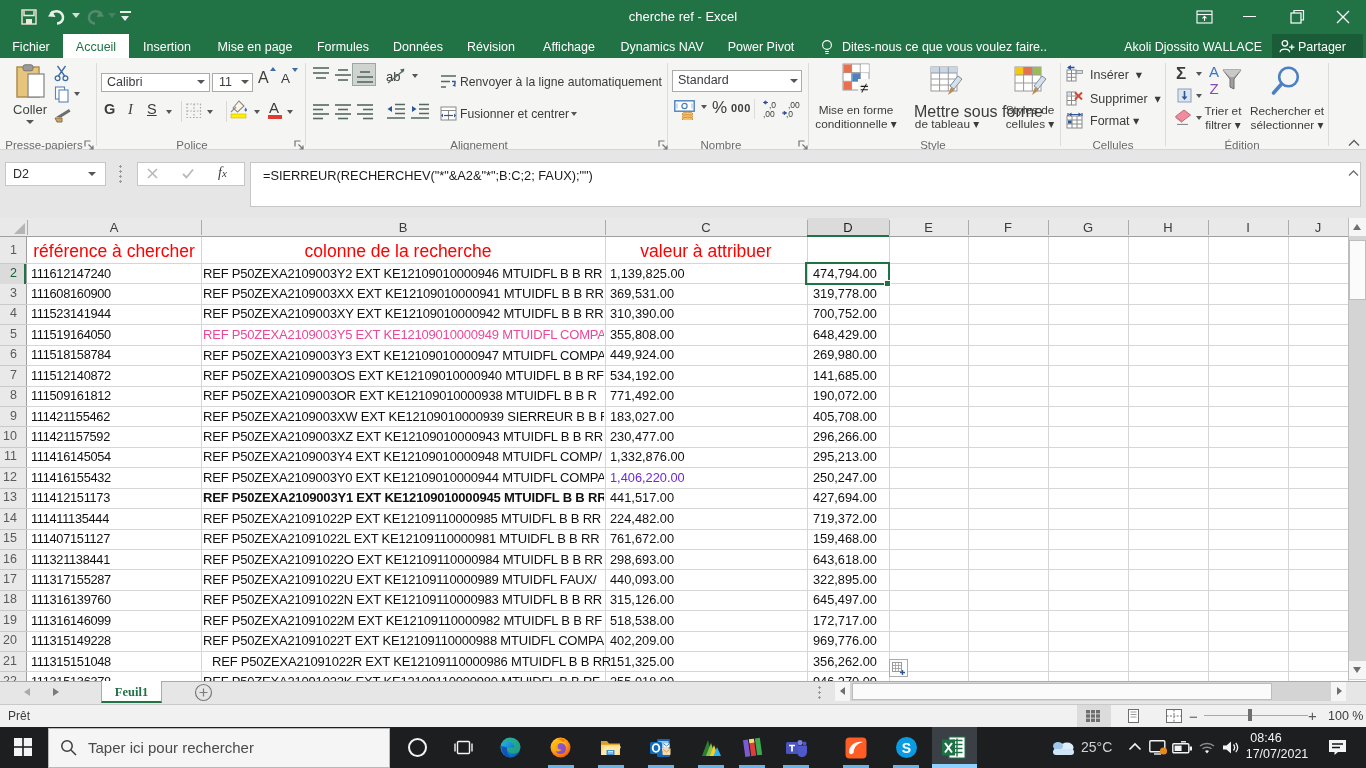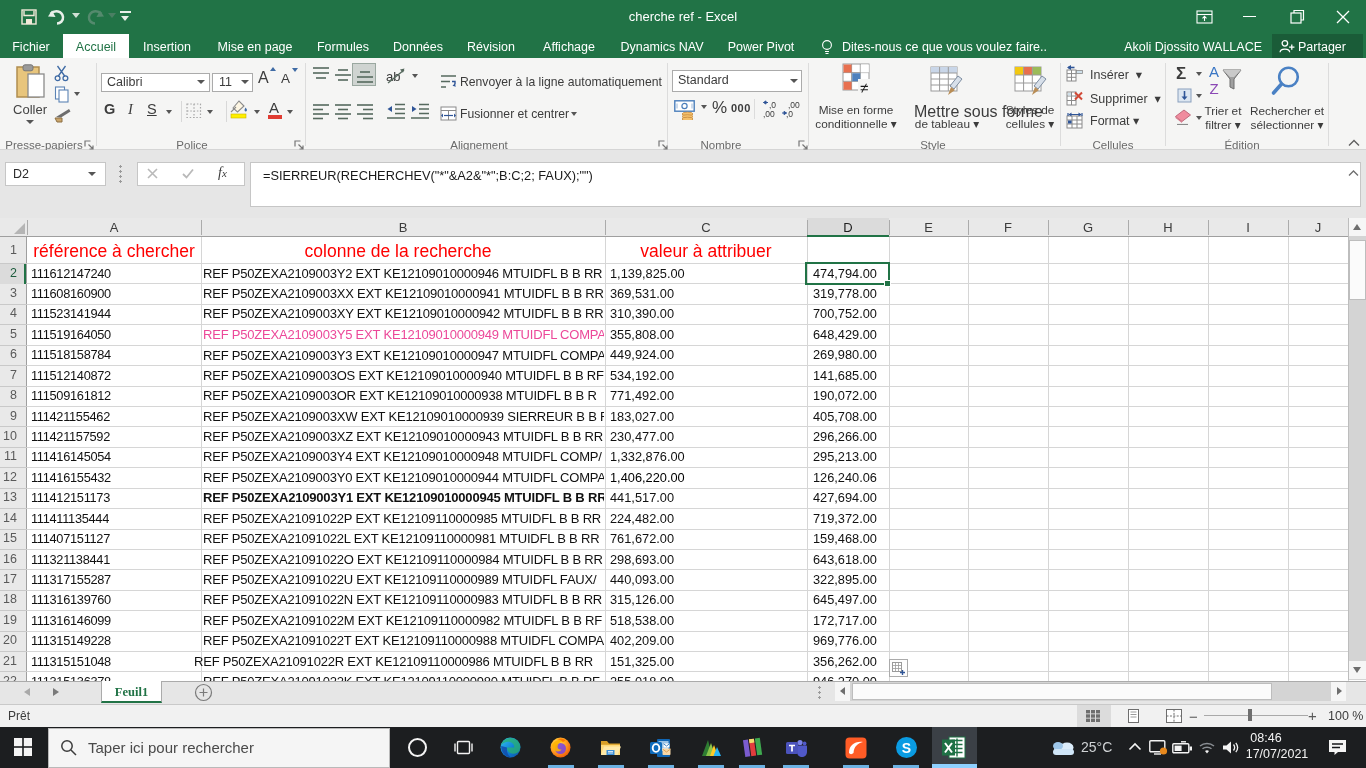--- a/index.html
+++ b/index.html
@@ -540,22 +540,22 @@
 <div class="ab" style="left:31px;top:429.0px;width:170px;font-size:12.8px;letter-spacing:-0.3px;color:#111;white-space:nowrap;">111421157592</div>
 <div class="ab" style="left:203px;top:429.0px;width:401px;font-size:13px;letter-spacing:-0.2px;color:#111;white-space:nowrap;overflow:hidden;">REF P50ZEXA2109003XZ EXT KE12109010000943 MTUIDFL B B RR</div>
 <div class="ab" style="left:610px;top:429.0px;width:190px;font-size:12.8px;color:#111;white-space:nowrap;">230,477.00</div>
 <div class="ab" style="left:780px;top:429.0px;width:97px;text-align:right;font-size:12.8px;color:#111;white-space:nowrap;">296,266.00</div>
 <div class="ab" style="left:31px;top:449.4px;width:170px;font-size:12.8px;letter-spacing:-0.3px;color:#111;white-space:nowrap;">111416145054</div>
 <div class="ab" style="left:203px;top:449.4px;width:401px;font-size:13px;letter-spacing:-0.2px;color:#111;white-space:nowrap;overflow:hidden;">REF P50ZEXA2109003Y4 EXT KE12109010000948 MTUIDFL COMP/</div>
 <div class="ab" style="left:610px;top:449.4px;width:190px;font-size:12.8px;color:#111;white-space:nowrap;">1,332,876.00</div>
 <div class="ab" style="left:780px;top:449.4px;width:97px;text-align:right;font-size:12.8px;color:#111;white-space:nowrap;">295,213.00</div>
 <div class="ab" style="left:31px;top:469.8px;width:170px;font-size:12.8px;letter-spacing:-0.3px;color:#111;white-space:nowrap;">111416155432</div>
 <div class="ab" style="left:203px;top:469.8px;width:401px;font-size:13px;letter-spacing:-0.2px;color:#111;white-space:nowrap;overflow:hidden;">REF P50ZEXA2109003Y0 EXT KE12109010000944 MTUIDFL COMPA</div>
-<div class="ab" style="left:610px;top:469.8px;width:190px;font-size:12.8px;color:#000000;white-space:nowrap;">1,406,220.00</div>
-<div class="ab" style="left:780px;top:469.8px;width:97px;text-align:right;font-size:12.8px;color:#111;white-space:nowrap;">126,240.06</div>
+<div class="ab" style="left:610px;top:469.8px;width:190px;font-size:12.8px;color:#6d28d9;white-space:nowrap;">1,406,220.00</div>
+<div class="ab" style="left:780px;top:469.8px;width:97px;text-align:right;font-size:12.8px;color:#111;white-space:nowrap;">250,247.00</div>
 <div class="ab" style="left:31px;top:490.2px;width:170px;font-size:12.8px;letter-spacing:-0.3px;color:#111;white-space:nowrap;">111412151173</div>
 <div class="ab" style="left:203px;top:490.2px;width:401px;font-size:13px;letter-spacing:-0.2px;color:#111;white-space:nowrap;overflow:hidden;font-weight:bold;">REF P50ZEXA2109003Y1 EXT KE12109010000945 MTUIDFL B B RR</div>
 <div class="ab" style="left:610px;top:490.2px;width:190px;font-size:12.8px;color:#111;white-space:nowrap;">441,517.00</div>
 <div class="ab" style="left:780px;top:490.2px;width:97px;text-align:right;font-size:12.8px;color:#111;white-space:nowrap;">427,694.00</div>
 <div class="ab" style="left:31px;top:510.6px;width:170px;font-size:12.8px;letter-spacing:-0.3px;color:#111;white-space:nowrap;">111411135444</div>
 <div class="ab" style="left:203px;top:510.6px;width:401px;font-size:13px;letter-spacing:-0.2px;color:#111;white-space:nowrap;overflow:hidden;">REF P50ZEXA21091022P EXT KE12109110000985 MTUIDFL B B RR</div>
 <div class="ab" style="left:610px;top:510.6px;width:190px;font-size:12.8px;color:#111;white-space:nowrap;">224,482.00</div>
 <div class="ab" style="left:780px;top:510.6px;width:97px;text-align:right;font-size:12.8px;color:#111;white-space:nowrap;">719,372.00</div>
 <div class="ab" style="left:31px;top:531.1px;width:170px;font-size:12.8px;letter-spacing:-0.3px;color:#111;white-space:nowrap;">111407151127</div>
 <div class="ab" style="left:203px;top:531.1px;width:401px;font-size:13px;letter-spacing:-0.2px;color:#111;white-space:nowrap;overflow:hidden;">REF P50ZEXA21091022L EXT KE12109110000981 MTUIDFL B B RR</div>
@@ -575,21 +575,21 @@
 <div class="ab" style="left:780px;top:592.3px;width:97px;text-align:right;font-size:12.8px;color:#111;white-space:nowrap;">645,497.00</div>
 <div class="ab" style="left:31px;top:612.7px;width:170px;font-size:12.8px;letter-spacing:-0.3px;color:#111;white-space:nowrap;">111316146099</div>
 <div class="ab" style="left:203px;top:612.7px;width:401px;font-size:13px;letter-spacing:-0.2px;color:#111;white-space:nowrap;overflow:hidden;">REF P50ZEXA21091022M EXT KE12109110000982 MTUIDFL B B RF</div>
 <div class="ab" style="left:610px;top:612.7px;width:190px;font-size:12.8px;color:#111;white-space:nowrap;">518,538.00</div>
 <div class="ab" style="left:780px;top:612.7px;width:97px;text-align:right;font-size:12.8px;color:#111;white-space:nowrap;">172,717.00</div>
 <div class="ab" style="left:31px;top:633.2px;width:170px;font-size:12.8px;letter-spacing:-0.3px;color:#111;white-space:nowrap;">111315149228</div>
 <div class="ab" style="left:203px;top:633.2px;width:401px;font-size:13px;letter-spacing:-0.2px;color:#111;white-space:nowrap;overflow:hidden;">REF P50ZEXA21091022T EXT KE12109110000988 MTUIDFL COMPA</div>
 <div class="ab" style="left:610px;top:633.2px;width:190px;font-size:12.8px;color:#111;white-space:nowrap;">402,209.00</div>
 <div class="ab" style="left:780px;top:633.2px;width:97px;text-align:right;font-size:12.8px;color:#111;white-space:nowrap;">969,776.00</div>
 <div class="ab" style="left:31px;top:653.6px;width:170px;font-size:12.8px;letter-spacing:-0.3px;color:#111;white-space:nowrap;">111315151048</div>
-<div class="ab" style="left:194px;top:653.6px;width:401px;font-size:13px;letter-spacing:-0.2px;color:#111;white-space:nowrap;overflow:hidden;">REF P50ZEXA21091022R EXT KE12109110000986 MTUIDFL B B RR</div>
+<div class="ab" style="left:212px;top:653.6px;width:401px;font-size:13px;letter-spacing:-0.2px;color:#111;white-space:nowrap;overflow:hidden;">REF P50ZEXA21091022R EXT KE12109110000986 MTUIDFL B B RR</div>
 <div class="ab" style="left:610px;top:653.6px;width:190px;font-size:12.8px;color:#111;white-space:nowrap;">151,325.00</div>
 <div class="ab" style="left:780px;top:653.6px;width:97px;text-align:right;font-size:12.8px;color:#111;white-space:nowrap;">356,262.00</div>
 <div class="ab" style="left:31px;top:674.0px;width:170px;font-size:12.8px;letter-spacing:-0.3px;color:#111;white-space:nowrap;">111315136378</div>
 <div class="ab" style="left:203px;top:674.0px;width:401px;font-size:13px;letter-spacing:-0.2px;color:#111;white-space:nowrap;overflow:hidden;">REF P50ZEXA21091022K EXT KE12109110000980 MTUIDFL B B RF</div>
 <div class="ab" style="left:610px;top:674.0px;width:190px;font-size:12.8px;color:#111;white-space:nowrap;">255,018.00</div>
 <div class="ab" style="left:780px;top:674.0px;width:97px;text-align:right;font-size:12.8px;color:#111;white-space:nowrap;">946,270.00</div>
 <div class="ab" style="left:805px;top:261.5px;width:85px;height:23px;border:2px solid #217346;"></div>
 <div class="ab" style="left:884px;top:280px;width:7px;height:7px;background:#217346;border:1px solid #fff;"></div>
 <div class="ab" style="left:889px;top:659px;width:19px;height:18px;background:#fdfdfd;border:1px solid #ababab;"></div>
 <svg class="ab" style="left:892px;top:662px" width="13" height="13" viewBox="0 0 13 13">

